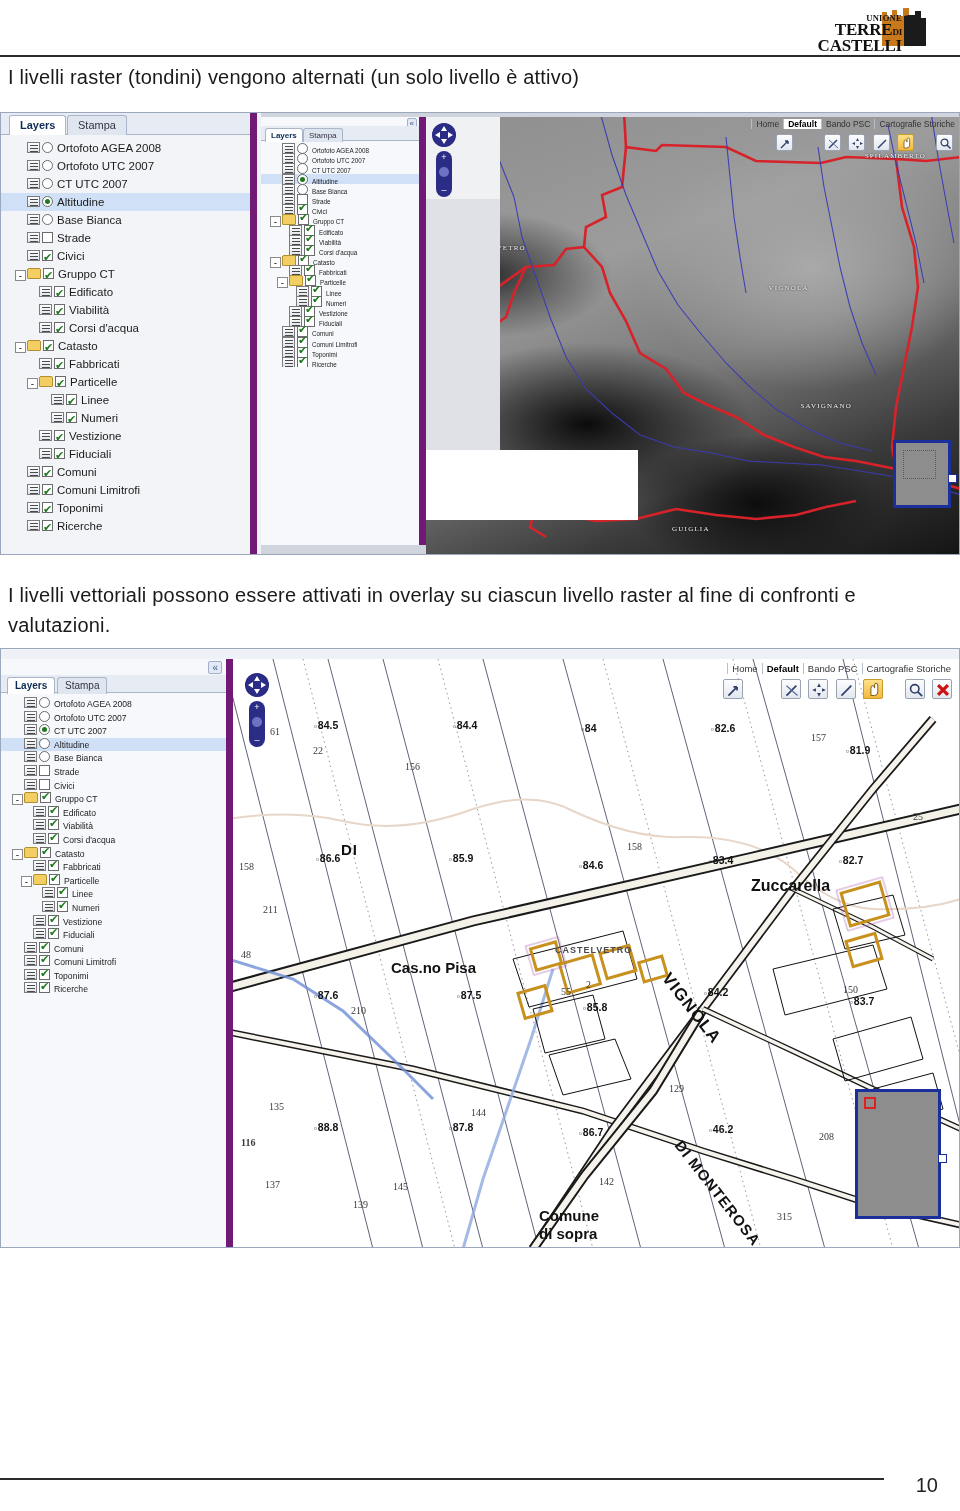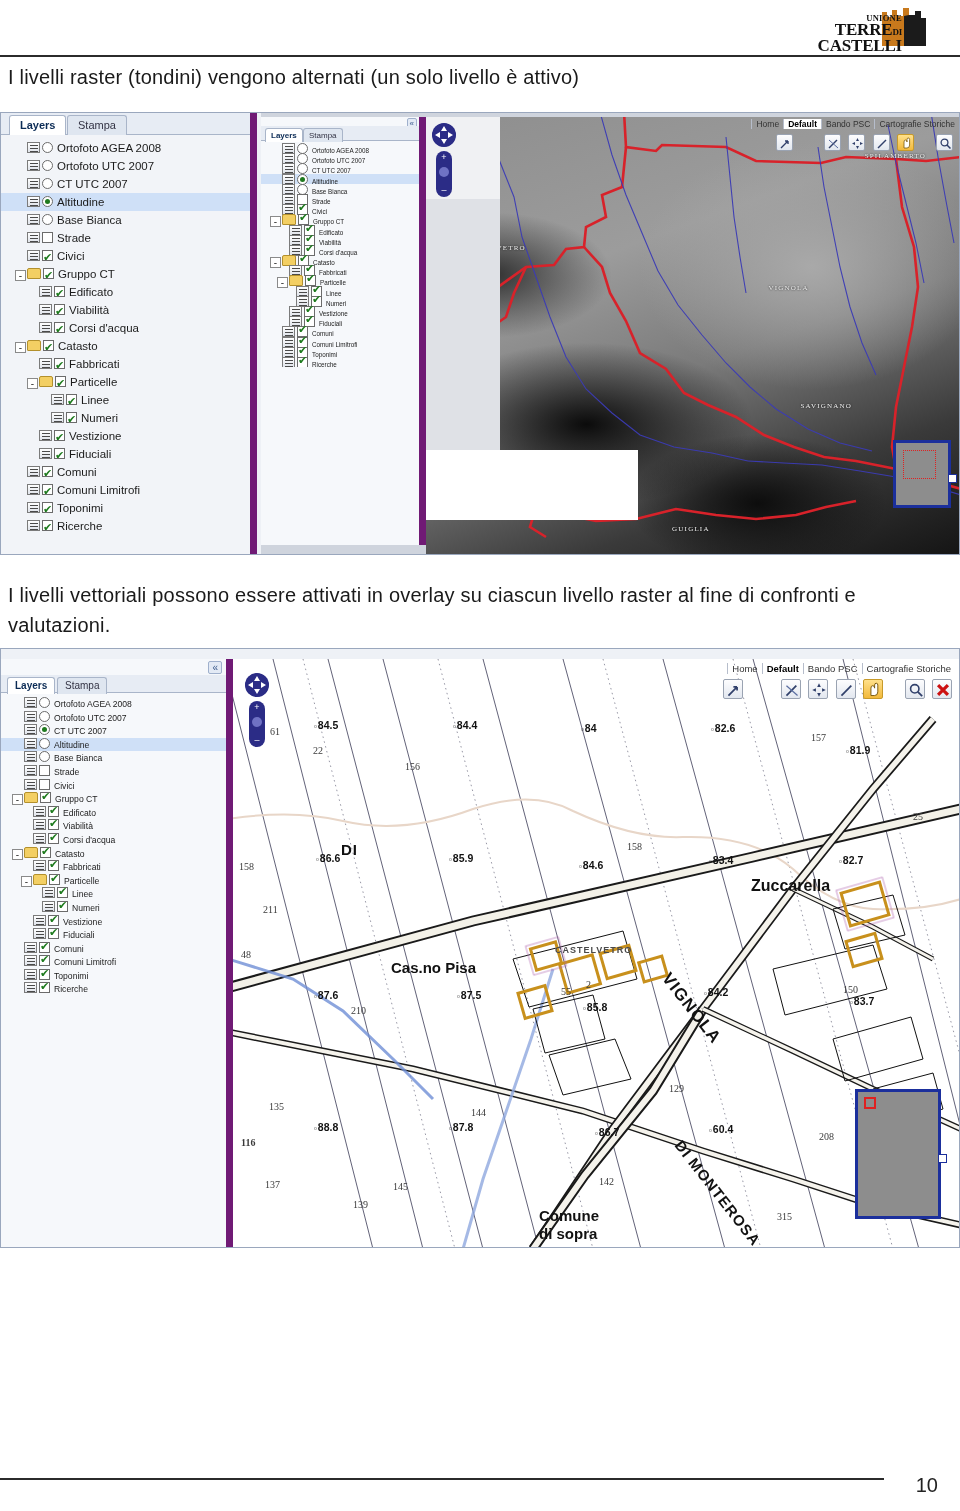--- a/index.html
+++ b/index.html
@@ -439,22 +439,22 @@
         <div class="cad-quote" style="left: 346px; top: 200px;">84.6</div>
         <div class="cad-quote" style="left: 476px; top: 195px;">83.4</div>
         <div class="cad-quote" style="left: 606px; top: 195px;">82.7</div>
         <div class="cad-quote" style="left: 471px; top: 327px;">84.2</div>
         <div class="cad-quote" style="left: 617px; top: 336px;">83.7</div>
         <div class="cad-quote" style="left: 81px; top: 330px;">87.6</div>
         <div class="cad-quote" style="left: 224px; top: 330px;">87.5</div>
         <div class="cad-quote" style="left: 350px; top: 342px;">85.8</div>
         <div class="cad-quote" style="left: 81px; top: 462px;">88.8</div>
         <div class="cad-quote" style="left: 216px; top: 462px;">87.8</div>
-        <div class="cad-quote" style="left: 346px; top: 467px; margin-left: 16px;">86.7</div>
-        <div class="cad-quote" style="left: 476px; top: 464px;">60.4</div>
+        <div class="cad-quote" style="left: 346px; top: 467px;">86.7</div>
+        <div class="cad-quote" style="left: 476px; top: 464px;">46.2</div>
       </div>
     <div id="cad-parcels">
         <div class="cad-num" style="left: 80px; top: 86px;">22</div>
         <div class="cad-num" style="left: 172px; top: 102px;">156</div>
         <div class="cad-num" style="left: 394px; top: 182px;">158</div>
         <div class="cad-num" style="left: 578px; top: 73px;">157</div>
         <div class="cad-num" style="left: 680px; top: 152px;">25</div>
         <div class="cad-num" style="left: 6px; top: 202px;">158</div>
         <div class="cad-num" style="left: 30px; top: 245px;">211</div>
         <div class="cad-num" style="left: 8px; top: 290px;">48</div>

